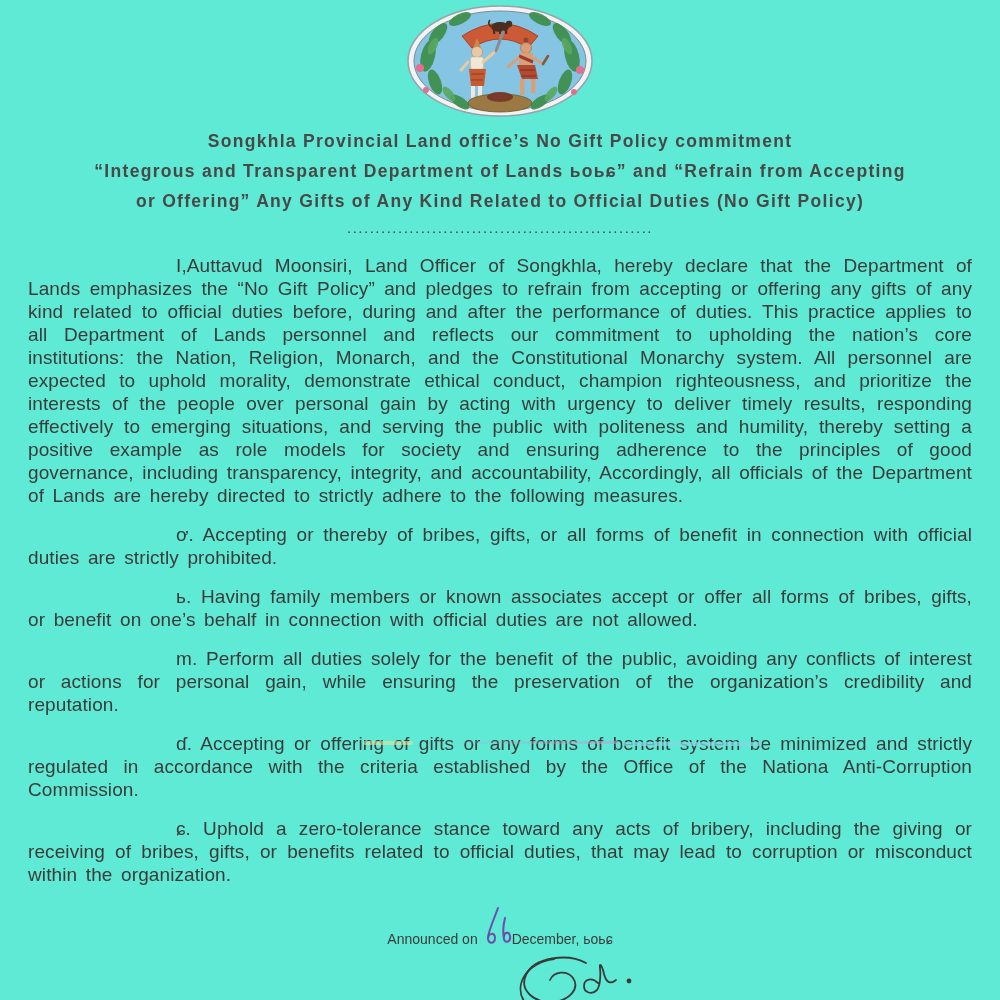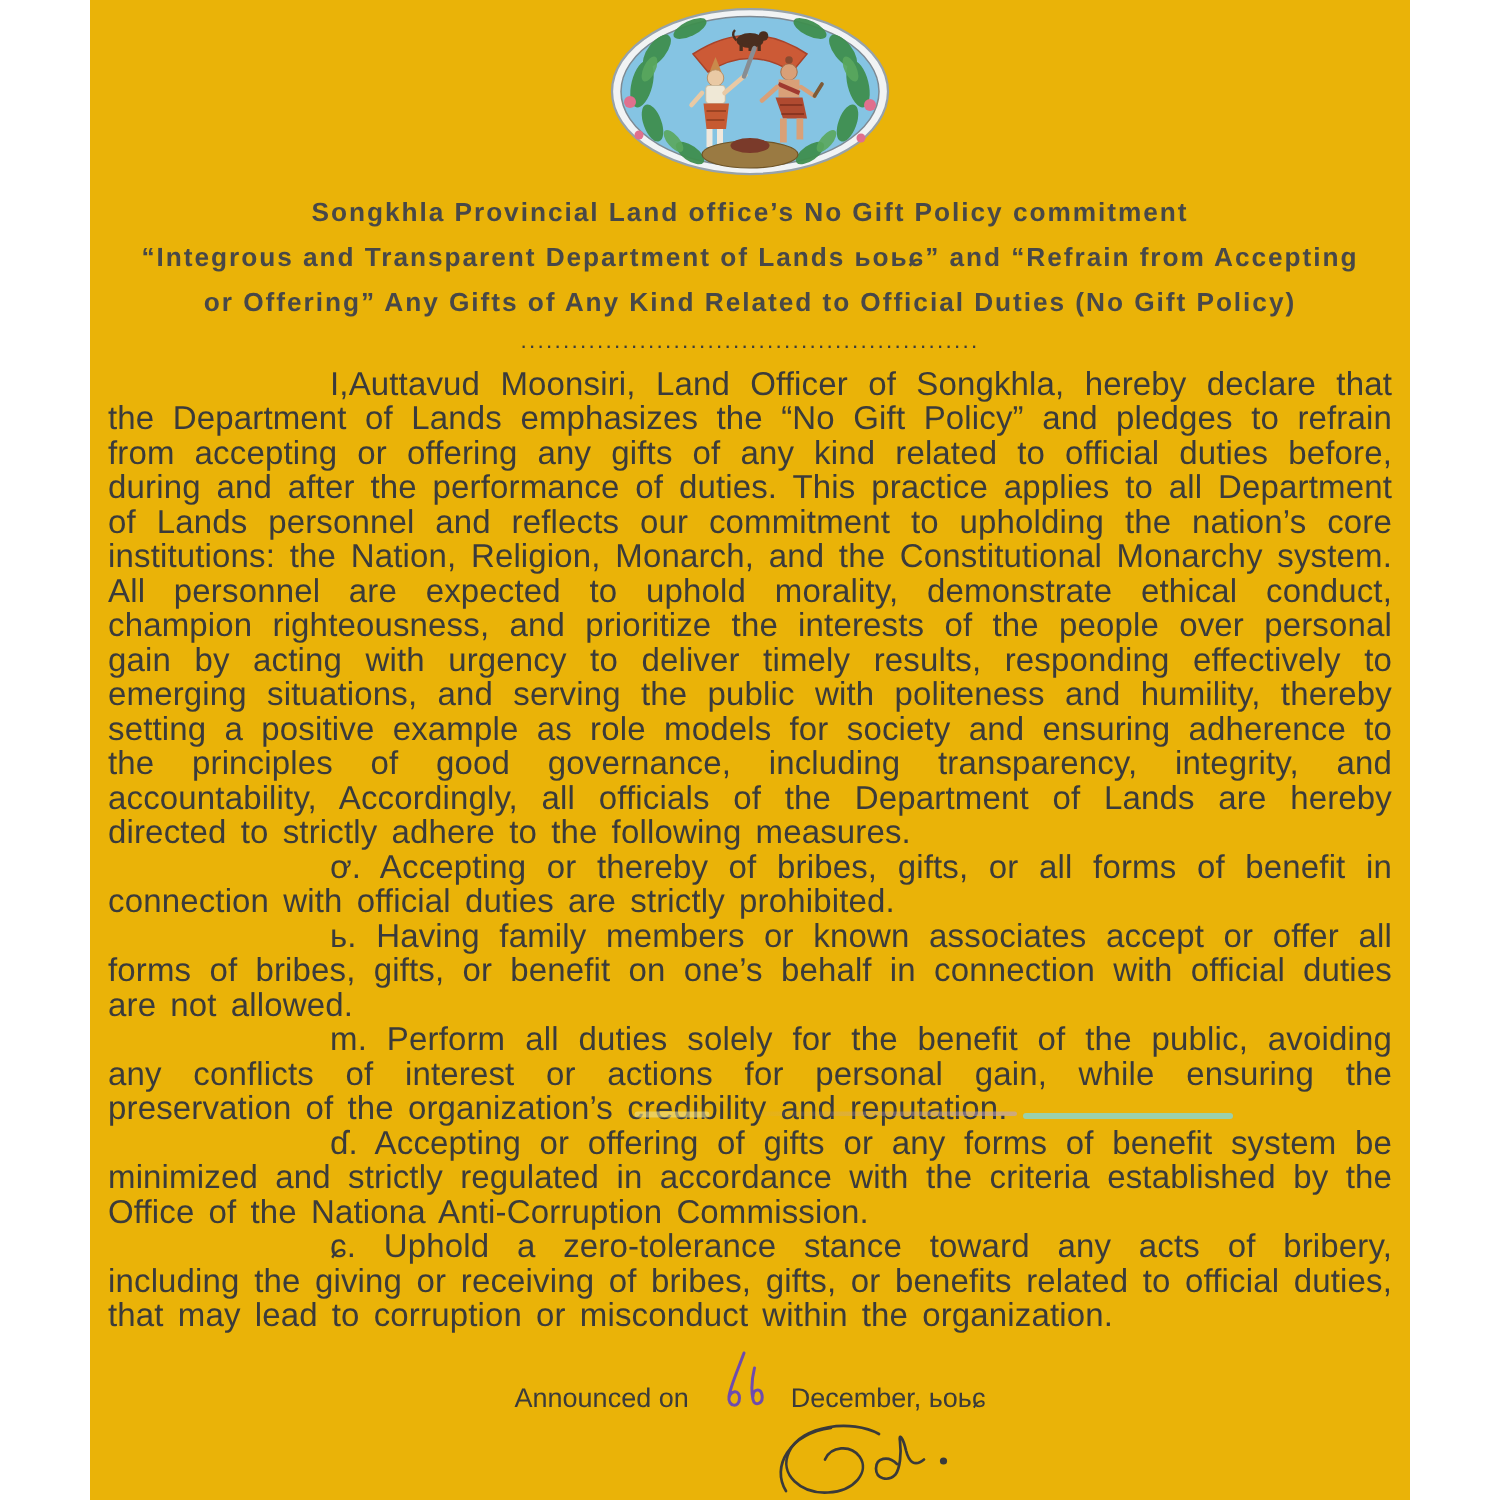--- a/index.html
+++ b/index.html
@@ -1,35 +1,35 @@
 <!DOCTYPE html>
 <html><head>
 <meta charset="utf-8">
 <style>
   html,body{margin:0;padding:0;background:#ffffff;}
   .page{
-    position:relative;width:880px;height:1000px;margin:0 auto;
-    background:#eab308;overflow:hidden;
+    position:relative;width:1000px;height:1000px;margin:0 auto;
+    background:#5eead4;overflow:hidden;
     font-family:"Liberation Sans",sans-serif;color:#3c3c3c;
   }
   
   .emblem-wrap{display:flex;justify-content:center;padding-top:4px;}
   
   .header{margin-top:8px;text-align:center;font-weight:bold;color:#484848;
     font-size:17.5px;letter-spacing:1.3px;line-height:30px;}
   .header .dots{display:block;font-weight:normal;font-size:15px;letter-spacing:1.5px;
     line-height:20px;color:#3c3c3c;margin-top:2px;}
   
   .body-text{margin:6px 12px 0 12px;}
-  .par{margin:0;text-align:justify;text-indent:148px;font-size:22px;
+  .par{margin:16px;text-align:justify;text-indent:148px;font-size:19px;
     line-height:23px;word-spacing:3.2px;letter-spacing:0.1px;color:#3b3b3b;}
   .closing{margin:8px 12px 0 12px;text-indent:148px;font-size:16.4px;line-height:23px;}
   
   .announce{margin-top:8px;display:flex;justify-content:center;align-items:flex-end;
-    gap:17px;font-size:18px;line-height:23px;color:#3b3b3b;}
+    gap:0;font-size:14px;line-height:23px;color:#3b3b3b;}
   .hand-day{position:relative;top:4px;}
   
   .artifacts{position:absolute;left:0;top:740px;width:1000px;height:8px;pointer-events:none;}
   .art{position:absolute;border-radius:3px;}
   .art.yellow{left:363px;top:1px;width:50px;height:4px;opacity:.55;}
   .art.purple{left:430px;top:1px;width:188px;height:3px;opacity:.6;}
   .art.cyan{left:622px;top:2px;width:140px;height:4px;opacity:.75;}
   
   .sig-block{margin-top:4px;display:flex;flex-direction:column;align-items:center;
     transform:translateX(75px);}

